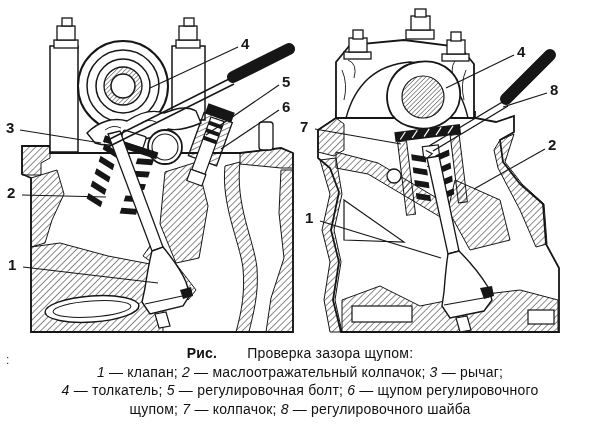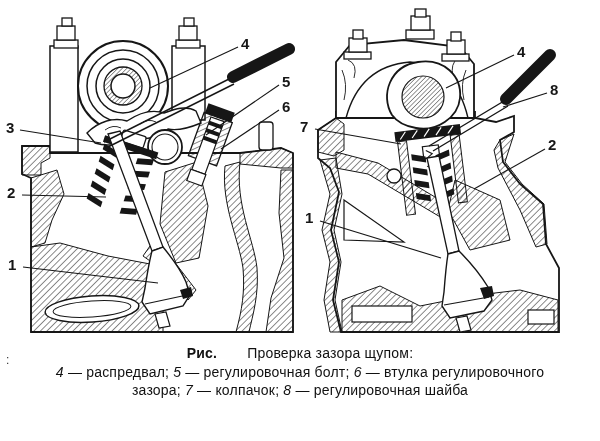--- a/index.html
+++ b/index.html
@@ -225,17 +225,18 @@
           <text x="305" y="223" class="callout">1</text>
         </g>
   </g>
 </svg>
 
 <div id="margin-artifact">:</div>
 <div id="caption">
   <div>
     <span class="figlab">Рис.</span><span class="gap"></span><span>Проверка зазора щупом:</span>
   </div>
-  <div class="cap-line"><span class="num">4</span><span> — распредвал; </span><span class="num">5</span><span> — регулировочная болт; </span><span class="num">6</span><span> — втулка регулировочного</span></div>
-  <div class="cap-line"><span>зазора; </span><span class="num">7</span><span> — колпачок; </span><span class="num">8</span><span> — регулировочная шайба</span></div>
+  <div class="cap-line"><span class="num">1</span><span> — клапан; </span><span class="num">2</span><span> — маслоотражательный колпачок; </span><span class="num">3</span><span> — рычаг;</span></div>
+  <div class="cap-line"><span class="num">4</span><span> — толкатель; </span><span class="num">5</span><span> — регулировочная болт; </span><span class="num">6</span><span> — щупом регулировочного</span></div>
+  <div class="cap-line"><span>щупом; </span><span class="num">7</span><span> — колпачок; </span><span class="num">8</span><span> — регулировочного шайба</span></div>
 </div>
 
 </div>
 
 </body></html>

